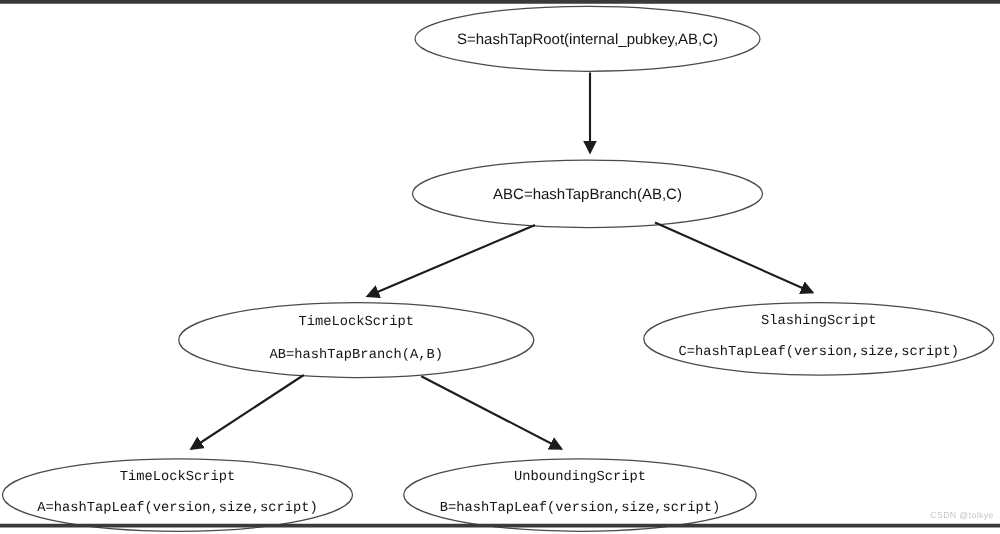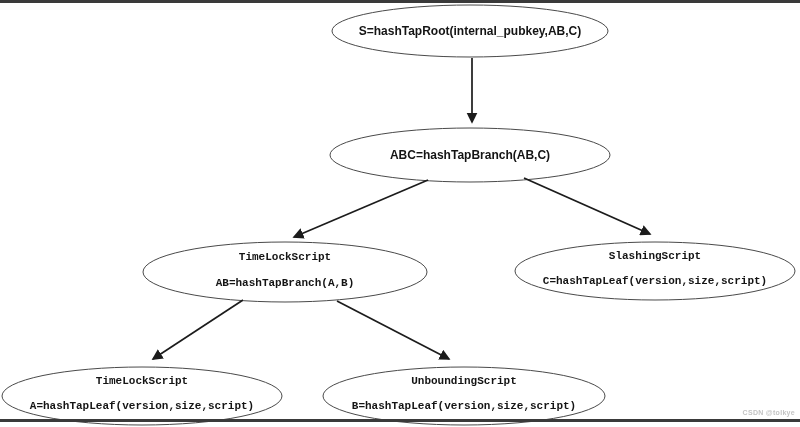--- a/index.html
+++ b/index.html
@@ -1,18 +1,18 @@
 <!DOCTYPE html>
 <html><head>
 <meta charset="utf-8">
 <style>
   html,body{margin:0;padding:0;background:#ffffff;}
   .stage{
     position:relative;width:800px;height:427px;background:#ffffff;
-    overflow:hidden;font-family:"Liberation Sans",sans-serif;font-weight:bold;
+    overflow:hidden;font-family:"Liberation Sans",sans-serif;
   }
   .frame-line{position:absolute;left:0;width:800px;height:3px;background:#3a3a3a;z-index:5;}
   .frame-top{top:0;}
   .frame-bottom{top:419px;}
   .watermark{
     position:absolute;top:408px;right:5px;z-index:6;
     font-size:7px;line-height:9px;color:#c4c4c4;letter-spacing:.3px;
     font-family:"Liberation Sans",sans-serif;
   }
   svg.diagram{position:absolute;top:0;left:0;}

